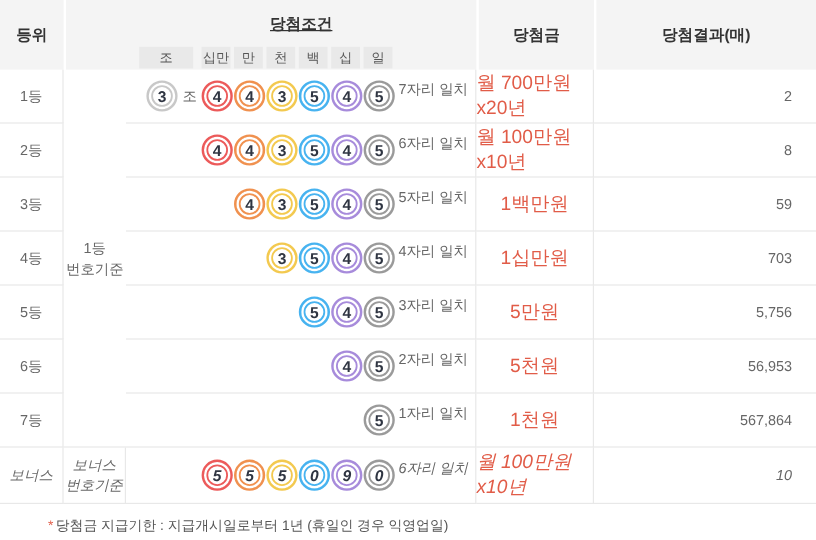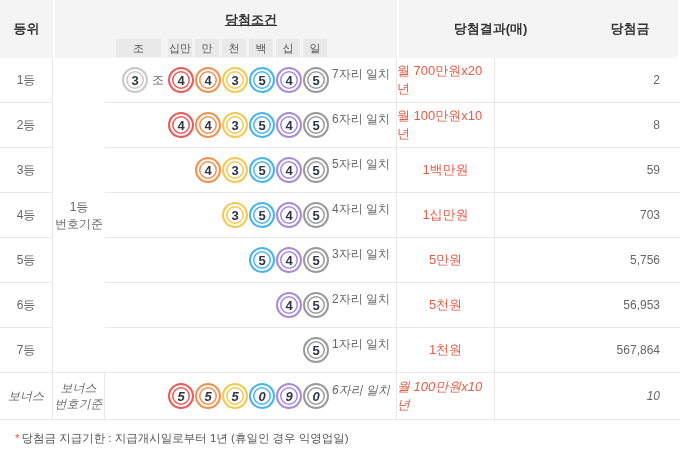--- a/index.html
+++ b/index.html
@@ -25,21 +25,21 @@
   .row{display:flex;height:45px;}
   .row.bonus{height:47px;font-style:italic;}
   .cell{box-sizing:border-box;display:flex;align-items:center;}
   .bb{border-bottom:1px solid #e8e8e8;}
   .cell-rank{width:53px;justify-content:center;font-size:12px;color:#666;
              border-right:1px solid #e8e8e8;}
   .cell-spacer{width:52px;}
   .cell-basis{width:52px;border-right:1px solid #e8e8e8;flex-direction:column;
               justify-content:center;font-size:12px;color:#666;line-height:1.35;text-align:center;}
   .cell-cond{width:292px;position:relative;border-right:1px solid #e8e8e8;}
-  .cell-prize{width:98px;justify-content:center;font-size:13px;color:#e15c48;
+  .cell-prize{width:98px;justify-content:center;font-size:16px;color:#e15c48;
               border-right:1px solid #e8e8e8;}
   .cell-result{flex:1;justify-content:flex-end;padding-right:20px;font-size:12px;color:#666;}
 
   .balls{position:absolute;left:0;top:0;bottom:0;width:226px;display:flex;
          align-items:center;justify-content:flex-end;gap:1px;padding-right:2px;box-sizing:border-box;}
   .match{position:absolute;right:0;top:0;bottom:12px;display:flex;align-items:center;
          padding-right:6px;font-size:12px;color:#666;}
 
   .ball{width:26px;height:26px;flex:0 0 26px;border-radius:50%;background:#fff;
         border:2px solid var(--c);box-shadow:inset 0 0 0 2px #fff,inset 0 0 0 3.5px var(--c);
@@ -52,21 +52,21 @@
   .u-baek{--c:#47b3f0;}
   .u-sip{--c:#a78bdb;}
   .u-il{--c:#9a9a9a;}
   .group-label{font-size:12px;color:#666;margin:0 3px;}
 
   .basis-overlay{position:absolute;left:53px;top:0;width:52px;height:315px;
                  display:flex;flex-direction:column;align-items:center;justify-content:center;
                  font-size:12px;color:#666;line-height:1.35;}
 
   
-  .footnote{margin-top:11px;padding-left:15px;font-size:11.5px;color:#555;}
+  .footnote{margin-top:11px;padding-left:0;font-size:11.5px;color:#555;margin-left:40px;}
   .footnote .mark{color:#e15c48;margin-right:2px;}
 </style>
 </head>
 <body>
 
 <div class="wrap">
 
   <div class="thead">
     <div class="hc hc-rank">등위</div>
     <div class="hc hc-cond">
@@ -74,22 +74,22 @@
       <div class="units">
         <span class="unit">조</span>
         <span class="unit">십만</span>
         <span class="unit">만</span>
         <span class="unit">천</span>
         <span class="unit">백</span>
         <span class="unit">십</span>
         <span class="unit">일</span>
       </div>
     </div>
+    <div class="hc hc-prize">당첨금</div>
     <div class="hc hc-result">당첨결과(매)</div>
-    <div class="hc hc-prize">당첨금</div>
   </div>
 
   <div class="tbody">
 
     <div class="row">
       <div class="cell cell-rank bb">1등</div>
       <div class="cell cell-spacer"></div>
       <div class="cell cell-cond bb">
         <div class="balls">
           <span class="ball u-jo">3</span>

